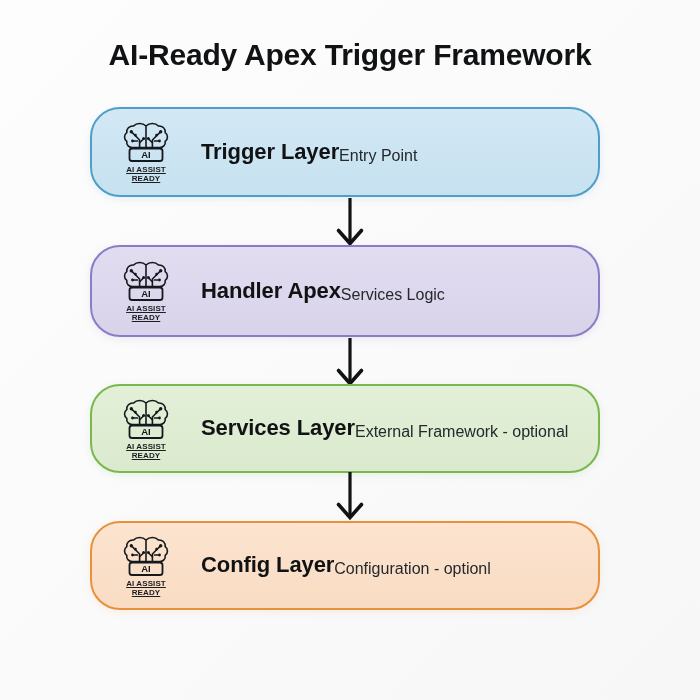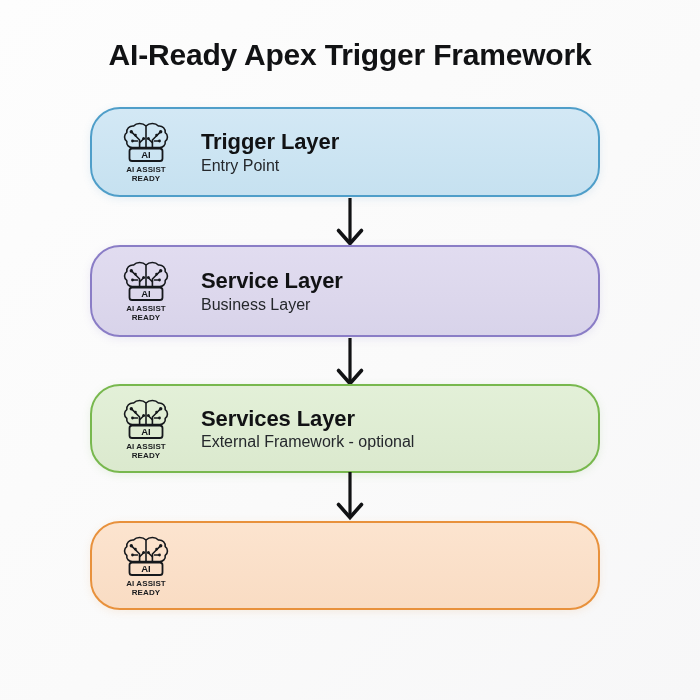--- a/index.html
+++ b/index.html
@@ -85,37 +85,39 @@
   .ai-badge svg { display: block; }
   .ai-badge-caption {
     margin-top: 2px;
     font-size: 8px;
     font-weight: bold;
     line-height: 1.12;
     text-align: center;
     color: #1b1d20;
     letter-spacing: 0.1px;
     white-space: pre-line;
+    text-decoration: underline;
   }
 
   
   .card-text {
     margin-left: 19px;
     display: flex;
-    flex-direction: column;
+    flex-direction: row;
     justify-content: space-between;
   }
   .card-title {
     font-size: 22px;
     font-weight: bold;
     color: #111214;
     line-height: 1.2;
     letter-spacing: -0.1px;
   }
   .card-subtitle {
+    margin-top: 7px;
     font-size: 16px;
     font-weight: normal;
     color: #25282c;
     line-height: 1.2;
   }
 
   
   .flow-arrow {
     position: absolute;
     left: 330px;
@@ -204,22 +206,22 @@
           <circle cx="14.4" cy="15.1" r="1.4"></circle>
           <circle cx="35.6" cy="15.1" r="1.4"></circle>
         </g>
         <rect x="8.5" y="28.5" width="33" height="12.5" rx="2.6" ry="2.6" fill="none" stroke="#15181c" stroke-width="1.8"></rect>
         <text x="25" y="37.6" text-anchor="middle" font-family="'Liberation Sans', sans-serif" font-size="9.5" font-weight="bold" fill="#15181c">AI</text>
       </svg>
       <div class="ai-badge-caption">AI ASSIST
 READY</div>
     </div>
     <div class="card-text">
-      <div class="card-title">Service Layer</div>
-      <div class="card-subtitle">Business Layer</div>
+      <div class="card-title">Handler Apex</div>
+      <div class="card-subtitle">Services Logic</div>
     </div>
   </div>
 
   <div class="flow-arrow a2">
     <svg width="40" height="50" viewBox="0 0 40 50">
       <line x1="20" y1="1" x2="20" y2="45" stroke="#111214" stroke-width="3.2" stroke-linecap="butt"></line>
       <path d="M8.5 33.5 L20 46.5 L31.5 33.5" fill="none" stroke="#111214" stroke-width="3.6" stroke-linecap="round" stroke-linejoin="miter"></path>
     </svg>
   </div>
 
@@ -294,16 +296,18 @@
           <circle cx="14.4" cy="15.1" r="1.4"></circle>
           <circle cx="35.6" cy="15.1" r="1.4"></circle>
         </g>
         <rect x="8.5" y="28.5" width="33" height="12.5" rx="2.6" ry="2.6" fill="none" stroke="#15181c" stroke-width="1.8"></rect>
         <text x="25" y="37.6" text-anchor="middle" font-family="'Liberation Sans', sans-serif" font-size="9.5" font-weight="bold" fill="#15181c">AI</text>
       </svg>
       <div class="ai-badge-caption">AI ASSIST
 READY</div>
     </div>
     <div class="card-text">
+      <div class="card-title">Config Layer</div>
+      <div class="card-subtitle">Configuration - optionl</div>
     </div>
   </div>
 
 </div>
 
 </body></html>

